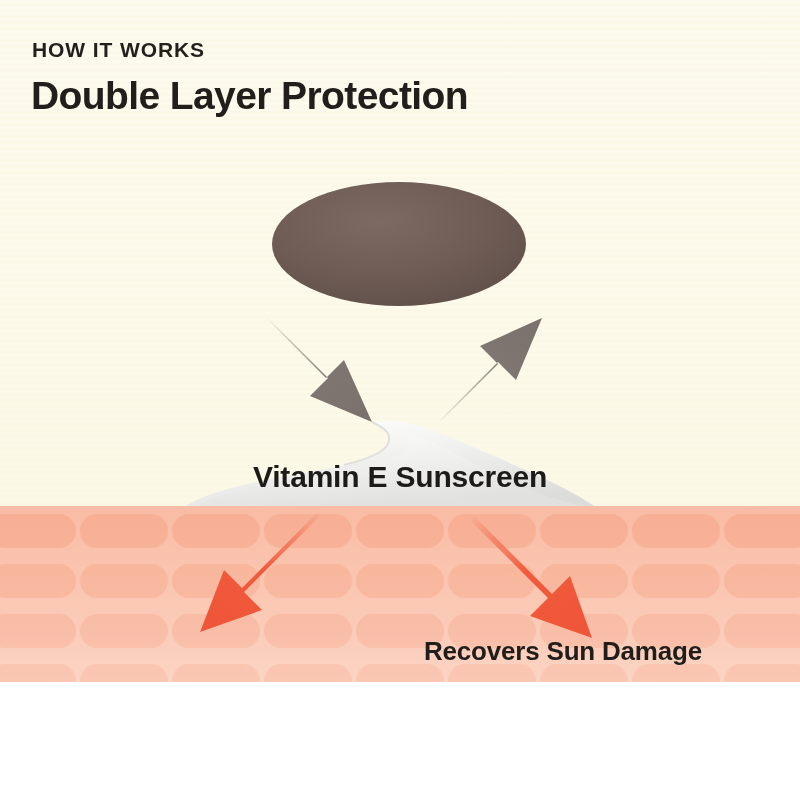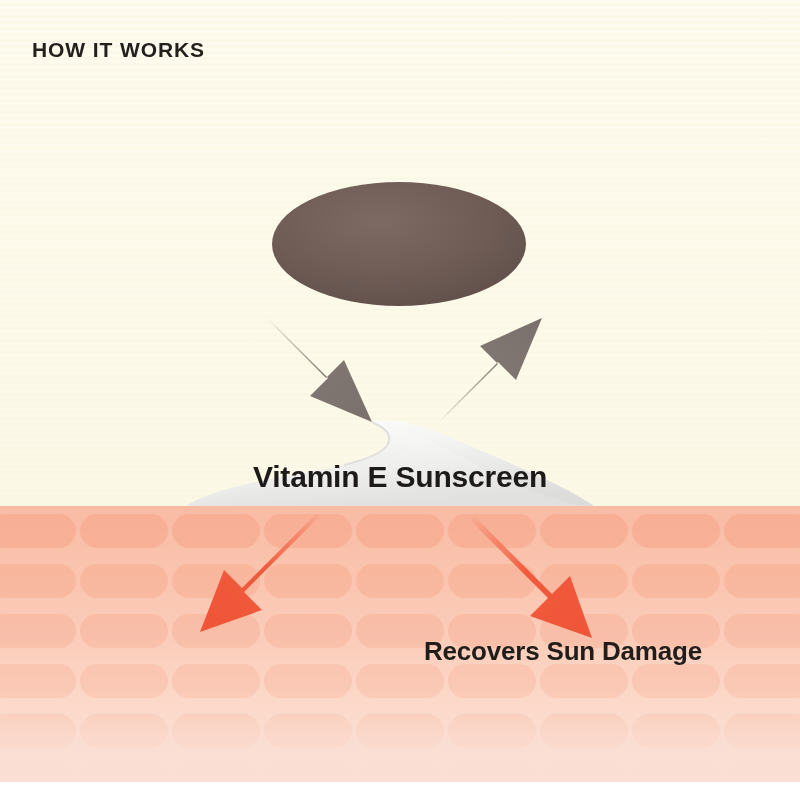--- a/index.html
+++ b/index.html
@@ -3,21 +3,21 @@
 <meta charset="utf-8">
 <style>
   html, body {
     margin: 0;
     padding: 0;
     background: #ffffff;
   }
   #stage {
     position: relative;
     width: 800px;
-    height: 782px;
+    height: 682px;
     overflow: hidden;
     background: #fdfbef;
     font-family: "Liberation Sans", sans-serif;
     -webkit-font-smoothing: antialiased;
   }
 
   
   #sky {
     position: absolute;
     left: 0; top: 0;
@@ -142,20 +142,21 @@
   }
 </style>
 </head>
 <body>
 
 <div id="stage">
 
   <div id="sky"></div>
 
   <div id="kicker">HOW IT WORKS</div>
+  <div id="title">Double Layer Protection</div>
 
   <div id="skin">
     <div id="skin-cells">
         <div class="cell" style="left: 0px; top: 0px; background: rgba(243, 150, 118, 0.34);"></div>
         <div class="cell" style="left: 92px; top: 0px; background: rgba(243, 150, 118, 0.34);"></div>
         <div class="cell" style="left: 184px; top: 0px; background: rgba(243, 150, 118, 0.34);"></div>
         <div class="cell" style="left: 276px; top: 0px; background: rgba(243, 150, 118, 0.34);"></div>
         <div class="cell" style="left: 368px; top: 0px; background: rgba(243, 150, 118, 0.34);"></div>
         <div class="cell" style="left: 460px; top: 0px; background: rgba(243, 150, 118, 0.34);"></div>
         <div class="cell" style="left: 552px; top: 0px; background: rgba(243, 150, 118, 0.34);"></div>

